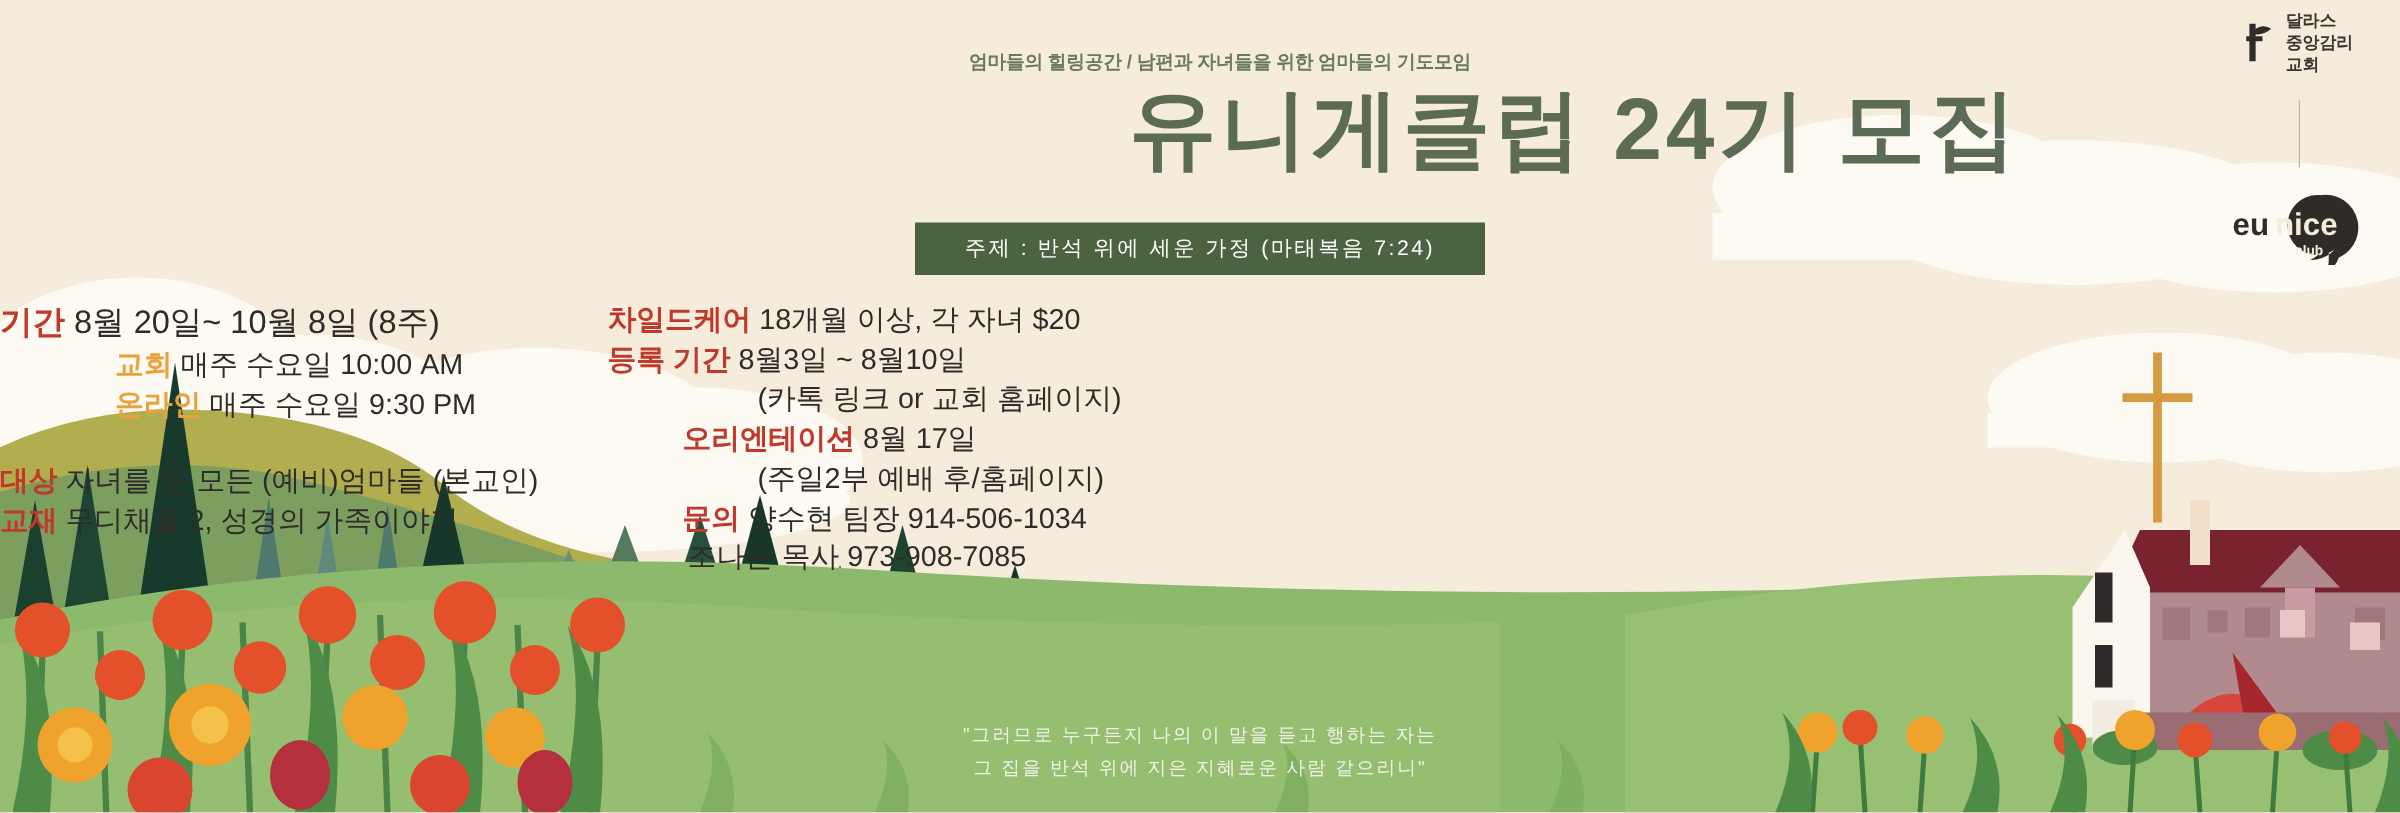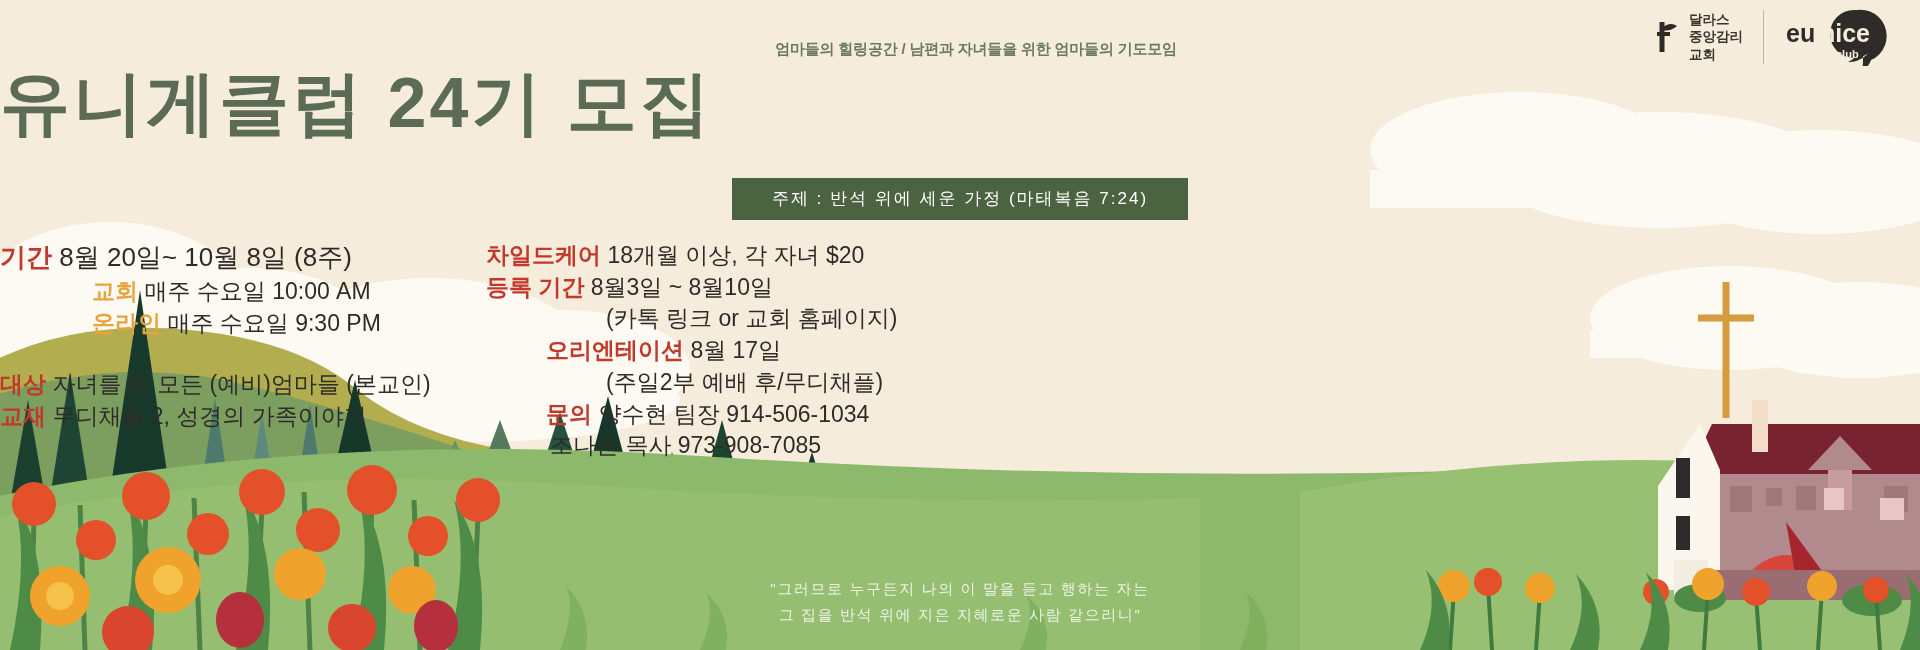--- a/index.html
+++ b/index.html
@@ -18,20 +18,21 @@
 
   
   .art { position:absolute; inset:0; }
   .art svg { display:block; width:1920px; height:650px; }
 
   
   .logos {
     position:absolute; top:8px; right:26px;
     display:flex; align-items:center; gap:20px;
     z-index:40;
+    flex-direction:column;
   }
   .logo-church { display:flex; align-items:center; gap:7px; }
   .logo-church .mark { width:26px; height:34px; flex:none; }
   .logo-church .words {
     font-size:13.5px; line-height:1.28; color:#3b3530; font-weight:600;
     white-space:nowrap;
   }
   .logo-div { width:1px; height:54px; background:#c3b8a6; }
   .logo-eunice { position:relative; width:110px; height:58px; }
   .logo-eunice svg { position:absolute; inset:0; }
@@ -39,21 +40,21 @@
   
   .content { position:absolute; inset:0; z-index:30; }
 
   .subtitle {
     position:absolute; top:40px; left:16px; width:1920px;
     text-align:center;
     font-size:15px; font-weight:700; color:#6b7a5a; letter-spacing:-0.2px;
   }
   .title {
     position:absolute; top:62px; left:0; width:1616px;
-    text-align:left;
+    text-align:right;
     font-size:70px; font-weight:700; color:#5b6b55;
     letter-spacing:3px; line-height:1.18;
     font-family:"Liberation Sans","DejaVu Sans",sans-serif;
   }
   .theme-wrap {
     position:absolute; top:178px; left:0; width:1920px;
     display:flex; justify-content:center;
   }
   .theme {
     background:#4b6340; color:#fff;
@@ -379,21 +380,21 @@
           <span>8월3일 ~ 8월10일</span>
         </div>
         <div class="row indent-2">
           <span>(카톡 링크 or 교회 홈페이지)</span>
         </div>
         <div class="row indent-3">
           <span class="k-red">오리엔테이션 </span>
           <span>8월 17일</span>
         </div>
         <div class="row indent-2">
-          <span>(주일2부 예배 후/무디채플)</span>
+          <span>(주일2부 예배 후/홈페이지)</span>
         </div>
         <div class="row indent-3">
           <span class="k-red">문의 </span>
           <span>양수현 팀장 914-506-1034</span>
         </div>
         <div class="row indent-4">
           <span>조나은 목사 973-908-7085</span>
         </div>
       </div>
     </div>

